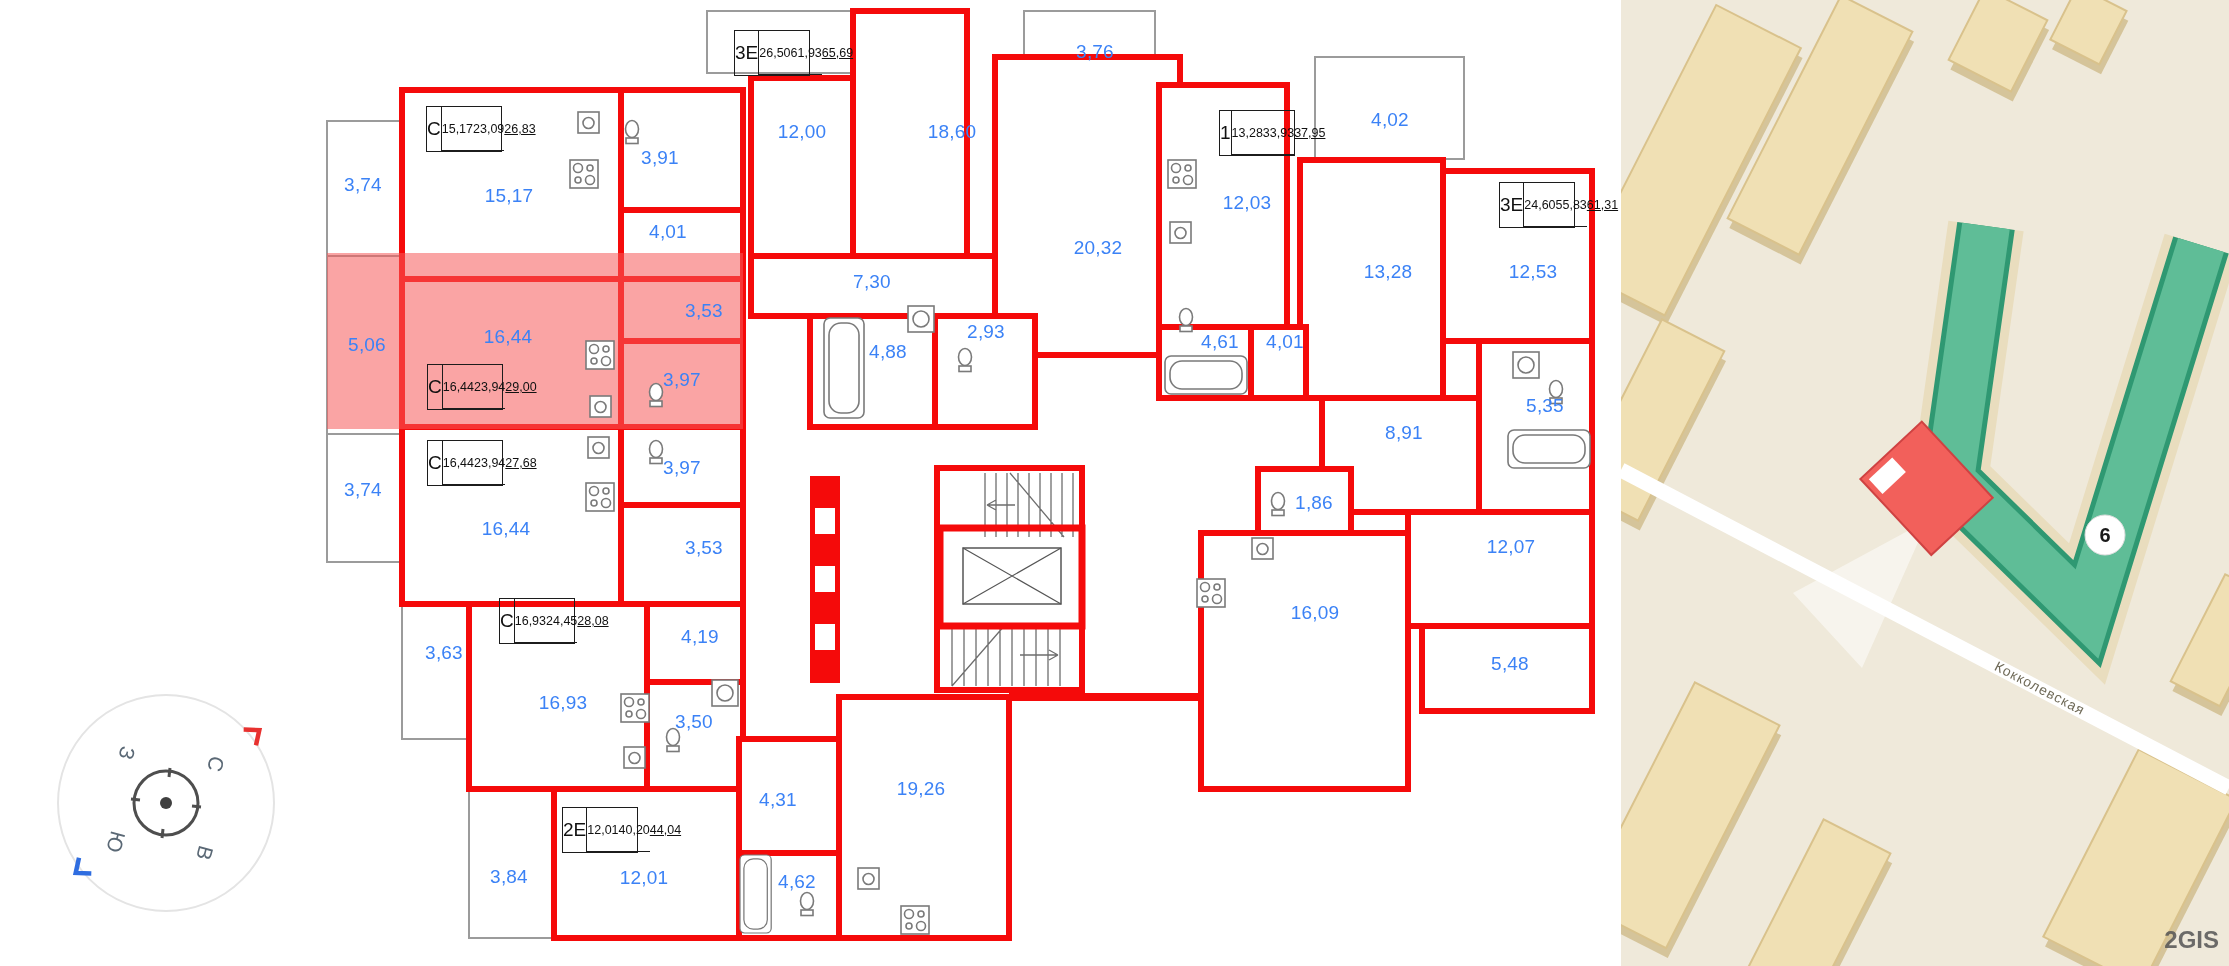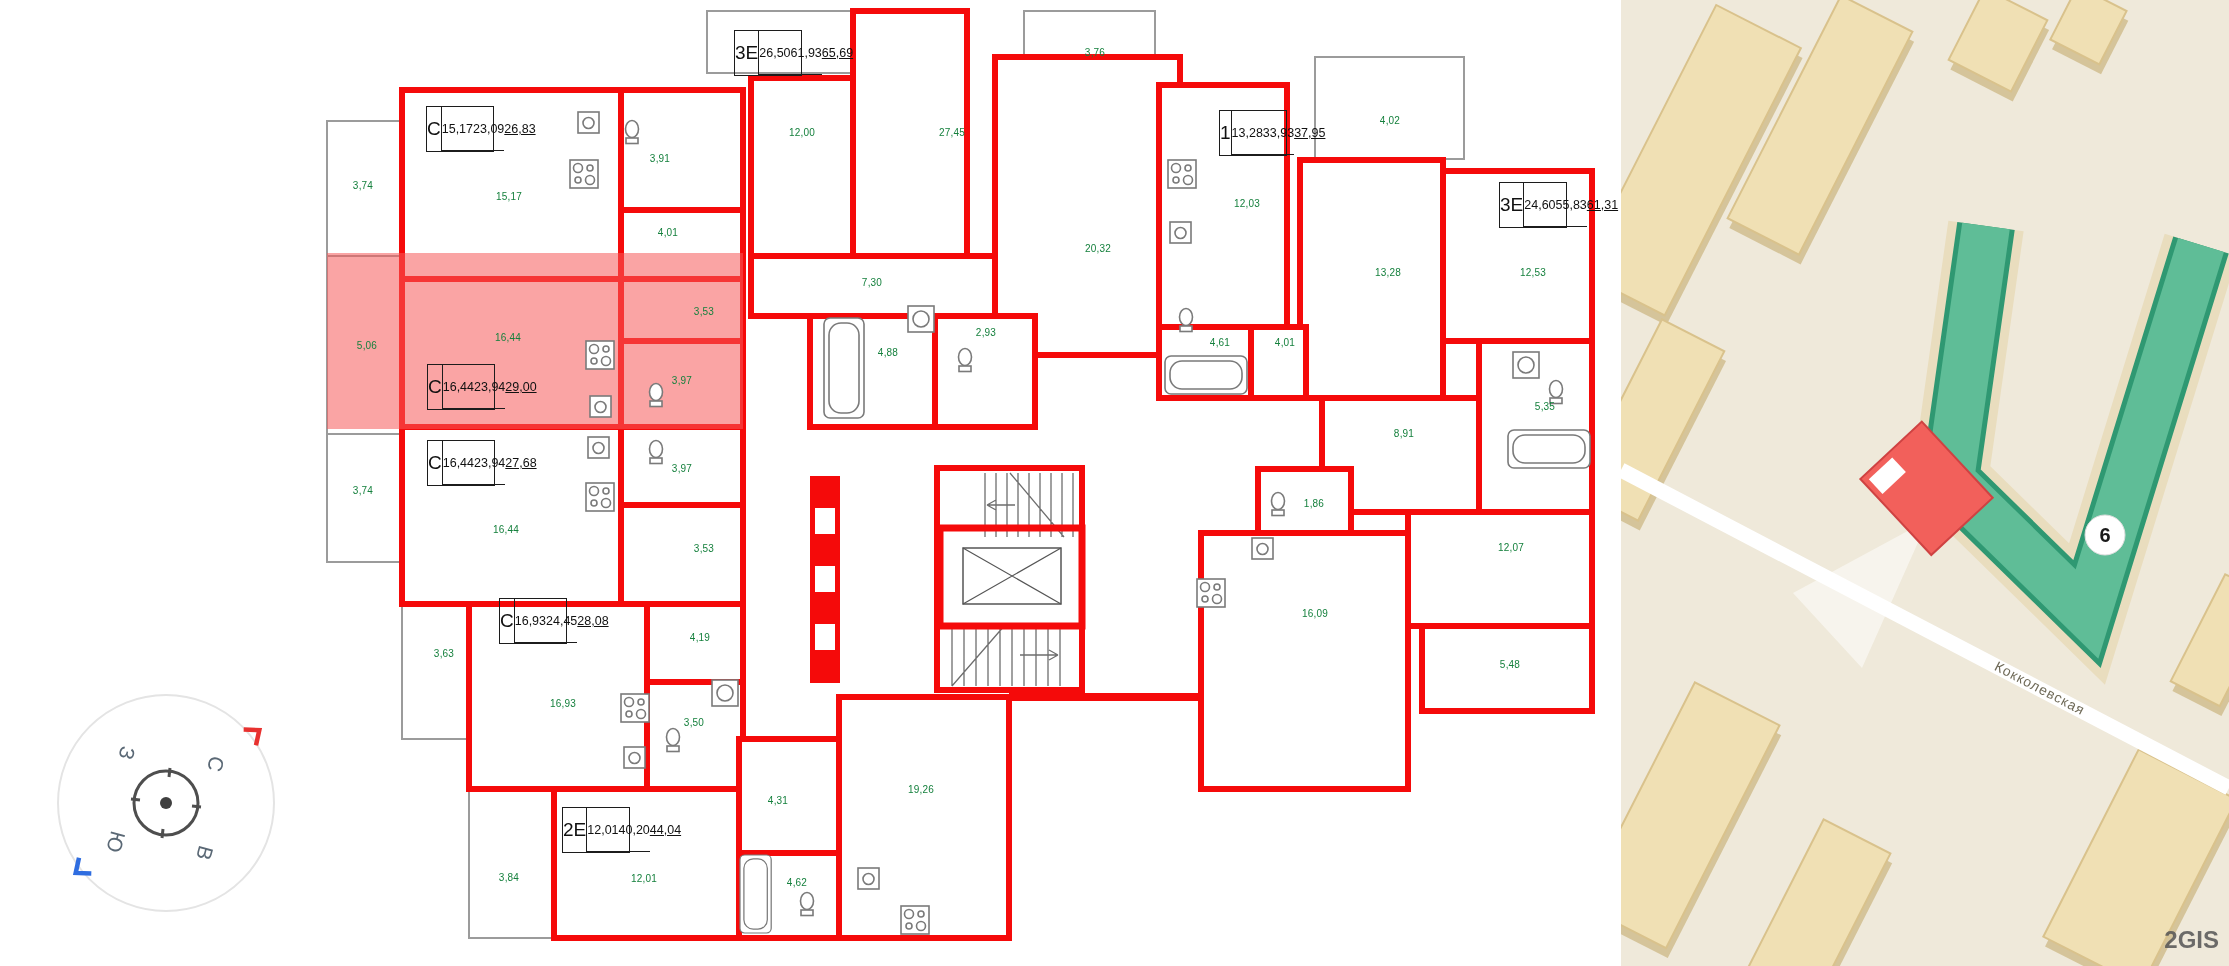--- a/index.html
+++ b/index.html
@@ -9,24 +9,24 @@
   
   #plan{position:absolute;left:0;top:0;}
   .room{fill:#ffffff;stroke:#f50a0a;stroke-width:6;}
   .bal{fill:#ffffff;stroke:#9b9b9b;stroke-width:2;}
   .hl{fill:#f55a5a;opacity:0.55;}
   .fx{stroke:#7a7a7a;stroke-width:1.6;fill:#ffffff;}
   .fxn{stroke:#7a7a7a;stroke-width:1.6;fill:none;}
   .stair{stroke:#6e6e6e;stroke-width:1.3;fill:none;}
   .redw{stroke:#f50a0a;}
   
-  .rl{position:absolute;transform:translate(-50%,-50%);font-size:10px;color:#15803d;
+  .rl{position:absolute;transform:translate(-50%,-50%);font-size:19px;color:#3b82f6;
       white-space:nowrap;letter-spacing:.2px;}
   
-  .apt{position:absolute;display:flex;border:1.5px solid #1c1c1c;width:68px;height:46px;
+  .apt{position:absolute;display:flex;border:1.5px solid #1c1c1c;width:76px;height:46px;
        box-sizing:border-box;background:transparent;}
   .apt .t{width:27px;display:flex;align-items:center;justify-content:center;
           font-size:19px;color:#111;border-right:1.5px solid #1c1c1c;}
   .apt .vals{flex:1;display:flex;flex-direction:row;}
   .apt .vals div{flex:1;display:flex;align-items:center;justify-content:center;
                  font-size:12.5px;color:#111;border-bottom:1.5px solid #1c1c1c;}
   .apt .vals div:last-child{border-bottom:none;text-decoration:underline;}
   
   #map{position:absolute;left:1621px;top:0;}
   .bld{fill:#f0e0b4;stroke:#d9c28c;stroke-width:2;}
@@ -184,21 +184,21 @@
         <path d="M-10,4 L0,-8 L10,4" stroke="#2f6de0" stroke-width="4.5" fill="none"></path>
       </g>
     </g>
   </svg>
 
   <div class="rl" style="left:363px;top:185px">3,74</div>
   <div class="rl" style="left:509px;top:196px">15,17</div>
   <div class="rl" style="left:660px;top:158px">3,91</div>
   <div class="rl" style="left:668px;top:232px">4,01</div>
   <div class="rl" style="left:802px;top:132px">12,00</div>
-  <div class="rl" style="left:952px;top:132px">27,45</div>
+  <div class="rl" style="left:952px;top:132px">18,60</div>
   <div class="rl" style="left:1095px;top:52px">3,76</div>
   <div class="rl" style="left:1098px;top:248px">20,32</div>
   <div class="rl" style="left:872px;top:282px">7,30</div>
   <div class="rl" style="left:888px;top:352px">4,88</div>
   <div class="rl" style="left:986px;top:332px">2,93</div>
   <div class="rl" style="left:704px;top:311px">3,53</div>
   <div class="rl" style="left:508px;top:337px">16,44</div>
   <div class="rl" style="left:367px;top:345px">5,06</div>
   <div class="rl" style="left:682px;top:380px">3,97</div>
   <div class="rl" style="left:363px;top:490px">3,74</div>

